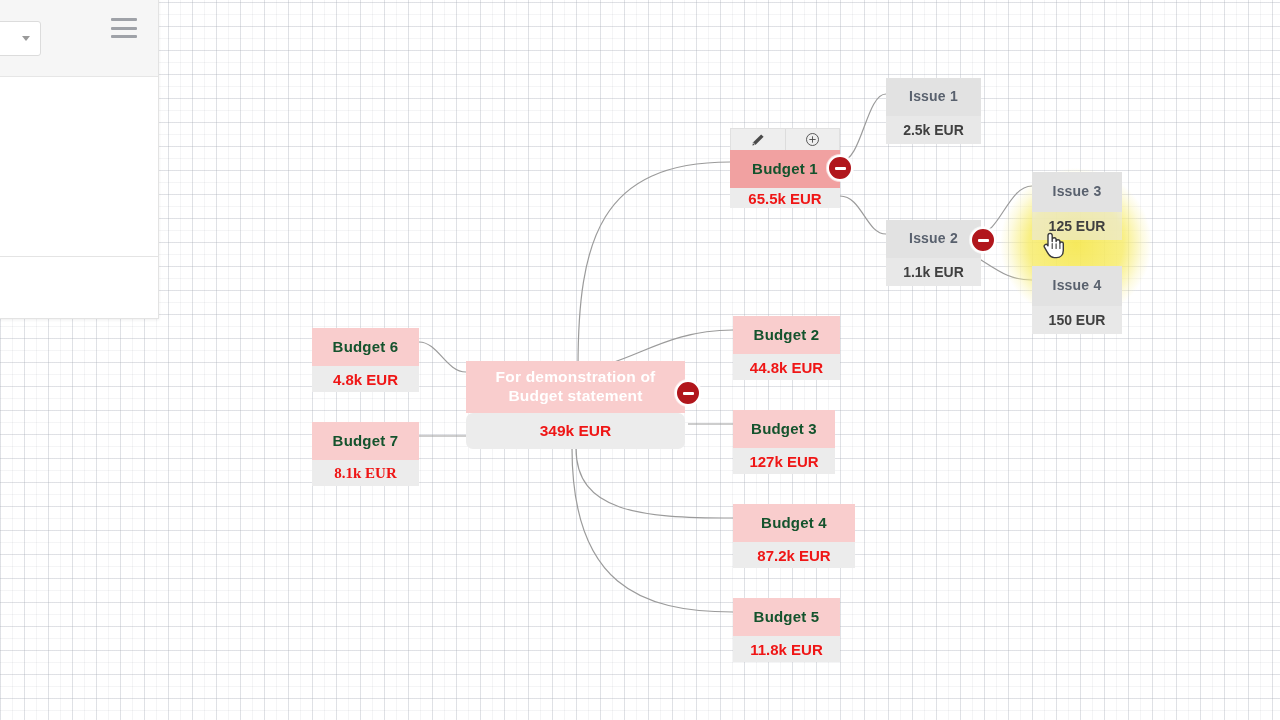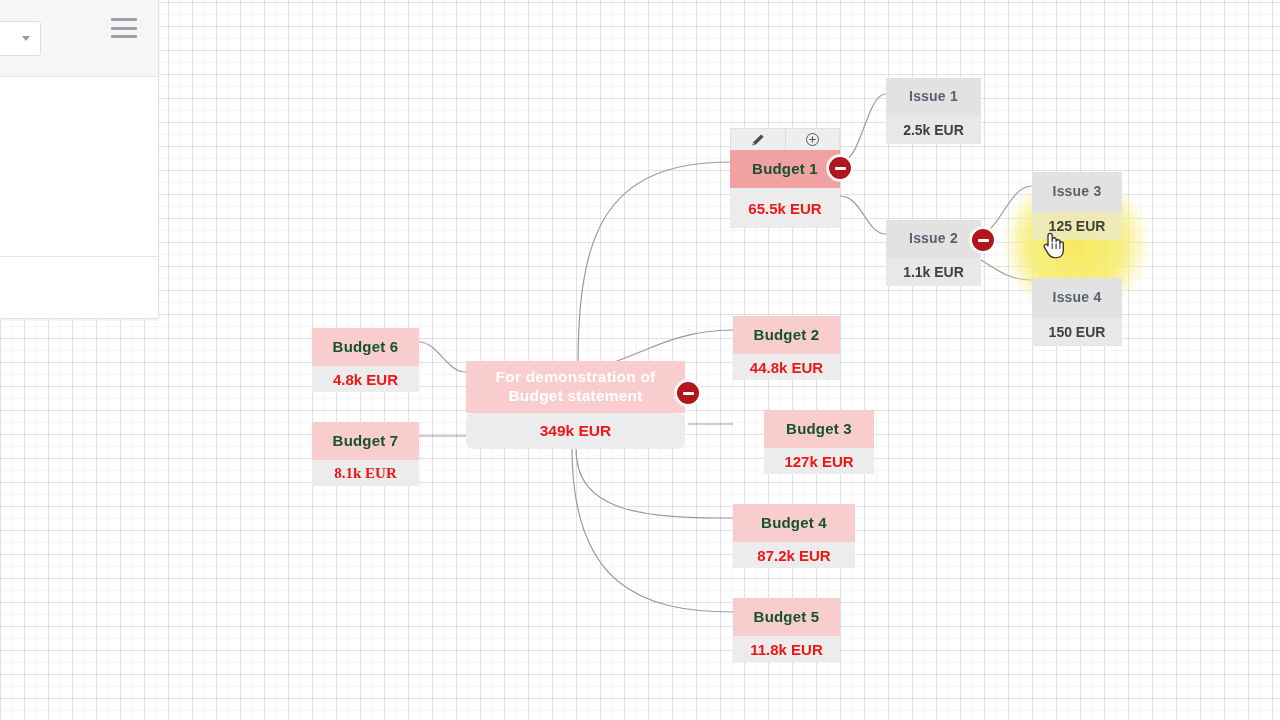--- a/index.html
+++ b/index.html
@@ -312,32 +312,32 @@
         </svg>
       </div>
       <div class="tb-btn">
         <svg width="15" height="15" viewBox="0 0 18 18">
           <circle cx="9" cy="9" r="7.2" fill="none" stroke="#4a4a4a" stroke-width="1.1"></circle>
           <path d="M9 5.2 V12.8 M5.2 9 H12.8" stroke="#4a4a4a" stroke-width="1.1"></path>
         </svg>
       </div>
     </div>
     <div class="title" style="height:38px;">Budget 1</div>
-    <div class="value" style="height:40px;">65.5k EUR</div>
+    <div class="value" style="height:20px;">65.5k EUR</div>
     <div class="collapse-btn" style="left:97px; top:5px;">
       <div class="bar"></div>
     </div>
   </div>
 
   <div class="node budget" style="left:733px; top:316px; width:107px; height:52px;">
     <div class="title" style="height:38px;">Budget 2</div>
     <div class="value" style="height:26px;">44.8k EUR</div>
   </div>
 
-  <div class="node budget" style="left:764px; top:410px; width:110px; height:64px;">
+  <div class="node budget" style="left:733px; top:410px; width:102px; height:64px;">
     <div class="title" style="height:38px;">Budget 3</div>
     <div class="value" style="height:26px;">127k EUR</div>
   </div>
 
   <div class="node budget" style="left:733px; top:504px; width:122px; height:64px;border-radius:6px;">
     <div class="title" style="height:38px;">Budget 4</div>
     <div class="value" style="height:26px;">87.2k EUR</div>
   </div>
 
   <div class="node budget" style="left:733px; top:598px; width:107px; height:64px;">
@@ -367,21 +367,21 @@
       <div class="bar"></div>
     </div>
   </div>
 
   <div class="node issue" style="left:1032px; top:172px; width:90px; height:68px;">
     <div class="title" style="height:40px;">Issue 3</div>
     <div class="value" style="height:28px; background:rgba(232,232,232,0.55);">125 EUR</div>
   </div>
 
   <div class="node issue" style="left:1032px; top:266px; width:90px; height:68px;">
-    <div class="title" style="height:40px;margin-top:12px;">Issue 4</div>
+    <div class="title" style="height:40px;">Issue 4</div>
     <div class="value" style="height:28px;">150 EUR</div>
   </div>
 
   <div id="left-panel">
     <div id="panel-header">
       <div id="panel-select">
         <span></span>
         <span class="caret"></span>
       </div>
       <div id="hamburger">

